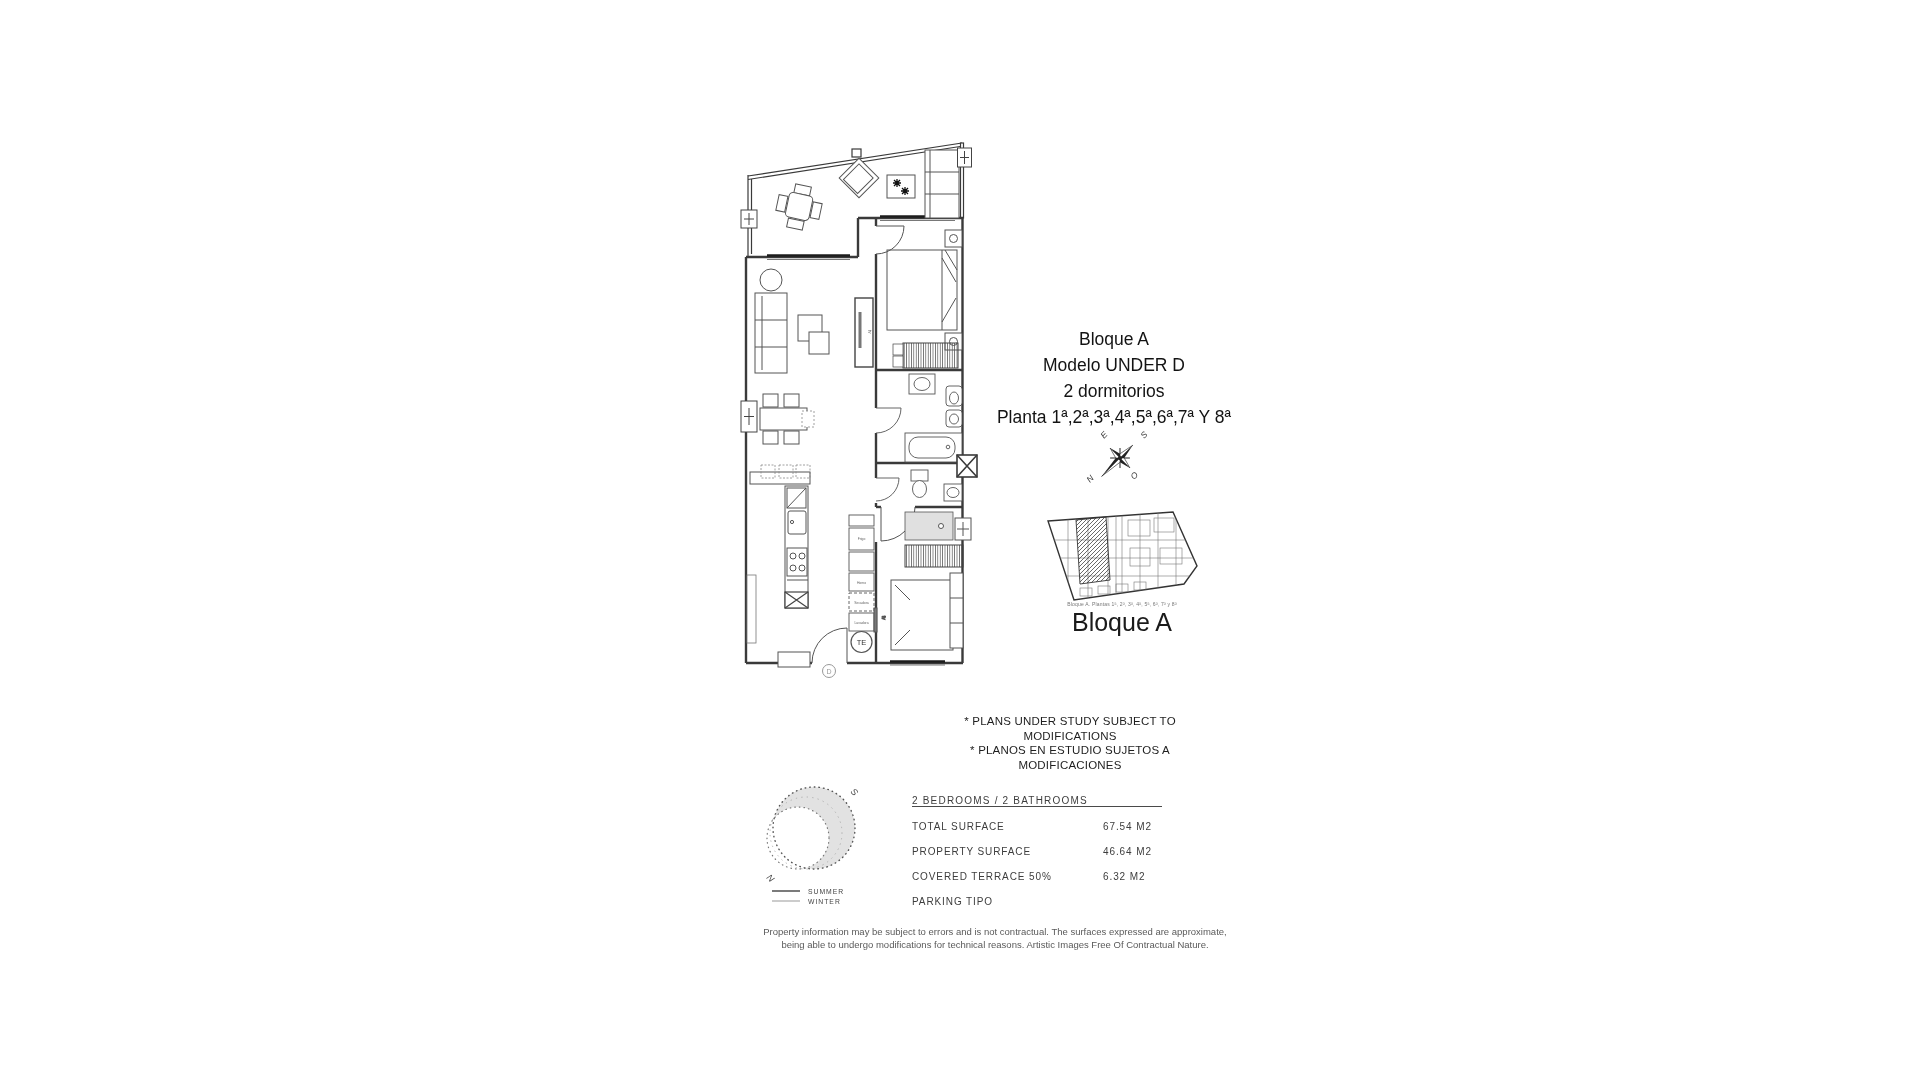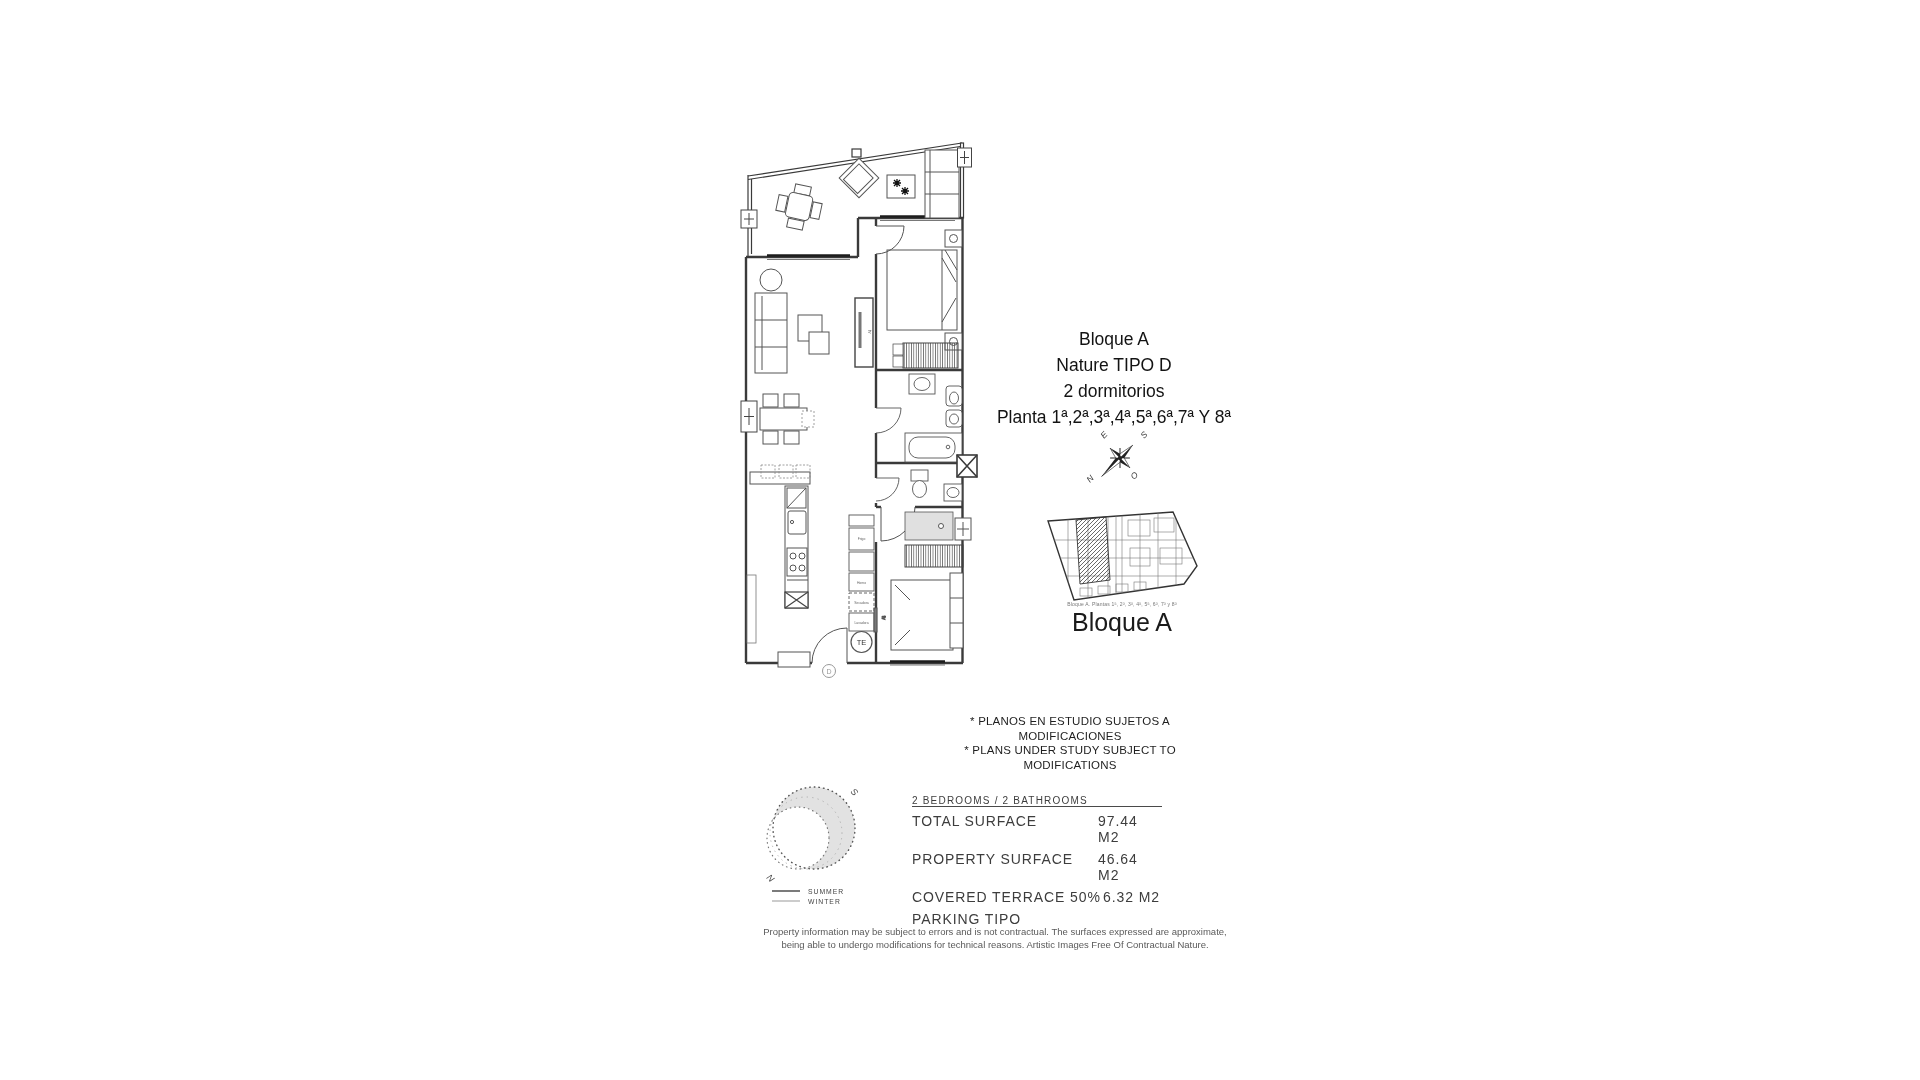--- a/index.html
+++ b/index.html
@@ -10,21 +10,21 @@
                font-size:17.5px;line-height:26px;color:#131313;}
   .notes{left:925px;top:714px;width:290px;text-align:center;font-size:11.5px;
          line-height:14.5px;color:#1e1e1e;letter-spacing:.2px;}
   .keyplan-caption{left:1038px;top:601px;width:168px;text-align:center;
                    font-size:5px;color:#777;letter-spacing:.2px;}
   .keyplan-label{left:1038px;top:608px;width:168px;text-align:center;
                  font-size:25px;color:#1a1a1a;}
   .spec{left:912px;top:795px;width:250px;color:#3d3d3d;}
   .spec .hdr{font-size:10px;letter-spacing:1.2px;padding-bottom:0;
              border-bottom:1.2px solid #4a4a4a;}
-  .spec .row{display:flex;margin-top:6px;font-size:14px;letter-spacing:.9px;}
+  .spec .row{display:flex;margin-top:14px;font-size:10px;letter-spacing:.9px;}
   .spec .row .lbl{width:191px;}
   .footer{left:0;top:926px;width:1920px;text-align:center;font-size:9.5px;
           line-height:12.5px;color:#5a5a5a;margin-left:35px;}
   svg text{font-family:"Liberation Sans",sans-serif;}
   .serif{font-family:"DejaVu Serif",serif;font-style:italic;}
 </style>
 </head>
 <body>
 
 <div class="page">
@@ -243,21 +243,21 @@
       <rect x="215" y="443" width="13" height="75"></rect>
         <path d="M215,468 H228 M215,493 H228"></path>
       <path d="M160,455 L175,470 M160,515 L175,500"></path>
       <rect x="139" y="478" width="3" height="24" fill="#777"></rect>
       <text x="147" y="486" font-size="4.5" fill="#666" transform="rotate(90,147,486)">tv</text>
     </g>
   </svg>
 
   <div class="abs title-block">
     <div>Bloque A</div>
-    <div>Nature TIPO D</div>
+    <div>Modelo UNDER D</div>
     <div>2 dormitorios</div>
     <div>Planta 1ª,2ª,3ª,4ª,5ª,6ª,7ª Y 8ª</div>
   </div>
 
   <svg class="abs" style="left:1082px;top:428px;" width="76" height="64" viewBox="0 0 76 64">
     <g transform="rotate(-135,38,30)">
       <path d="M38,30 L45,23 M38,30 L45,37 M38,30 L31,23 M38,30 L31,37" stroke="#222" stroke-width="1"></path>
       <polygon points="38,4 41,27 38,30" fill="#222"></polygon>
       <polygon points="38,4 35,27 38,30" fill="#fff" stroke="#222" stroke-width="0.6"></polygon>
       <polygon points="38,48 35,33 38,30" fill="#222"></polygon>
@@ -299,22 +299,22 @@
     <defs>
       <pattern id="khatch" patternUnits="userSpaceOnUse" width="4" height="4">
         <path d="M0,4 L4,0" stroke="#444" stroke-width="0.8"></path>
       </pattern>
     </defs>
   </svg>
   <div class="abs keyplan-caption">Bloque A. Plantas 1ª, 2ª, 3ª, 4ª, 5ª, 6ª, 7ª y 8ª</div>
   <div class="abs keyplan-label">Bloque A</div>
 
   <div class="abs notes">
+    <div>* PLANS UNDER STUDY SUBJECT TO MODIFICATIONS</div>
     <div>* PLANOS EN ESTUDIO SUJETOS A MODIFICACIONES</div>
-    <div>* PLANS UNDER STUDY SUBJECT TO MODIFICATIONS</div>
   </div>
 
   <svg class="abs" style="left:760px;top:778px;" width="104" height="132" viewBox="0 0 104 132">
     <circle cx="54" cy="50" r="41" fill="#e2e2e2"></circle>
     <circle cx="38" cy="60" r="31" fill="#ffffff"></circle>
     <circle cx="54" cy="50" r="41" fill="none" stroke="#555" stroke-width="1.4" stroke-dasharray="0.6 4" stroke-linecap="round"></circle>
     <circle cx="38" cy="60" r="31" fill="none" stroke="#777" stroke-width="1.2" stroke-dasharray="0.6 4" stroke-linecap="round"></circle>
     <circle cx="46" cy="55" r="36" fill="none" stroke="#aaa" stroke-width="0.9" stroke-dasharray="0.5 5" stroke-linecap="round"></circle>
     <g fill="#444" font-size="9" class="serif">
       <text x="90" y="14" transform="rotate(45,90,14)">S</text>
@@ -325,21 +325,21 @@
       <path d="M12,123 H40" stroke="#999" stroke-width="1"></path>
       <text x="48" y="116" font-size="6.8" letter-spacing="1" fill="#444">SUMMER</text>
       <text x="48" y="126" font-size="6.8" letter-spacing="1" fill="#444">WINTER</text>
     </g>
   </svg>
 
   <div class="abs spec">
     <div class="hdr">2 BEDROOMS / 2 BATHROOMS</div>
     <div class="row">
       <span class="lbl">TOTAL SURFACE</span>
-      <span class="val">97.44 M2</span>
+      <span class="val">67.54 M2</span>
     </div>
     <div class="row">
       <span class="lbl">PROPERTY SURFACE</span>
       <span class="val">46.64 M2</span>
     </div>
     <div class="row">
       <span class="lbl">COVERED TERRACE 50%</span>
       <span class="val">6.32 M2</span>
     </div>
     <div class="row">

